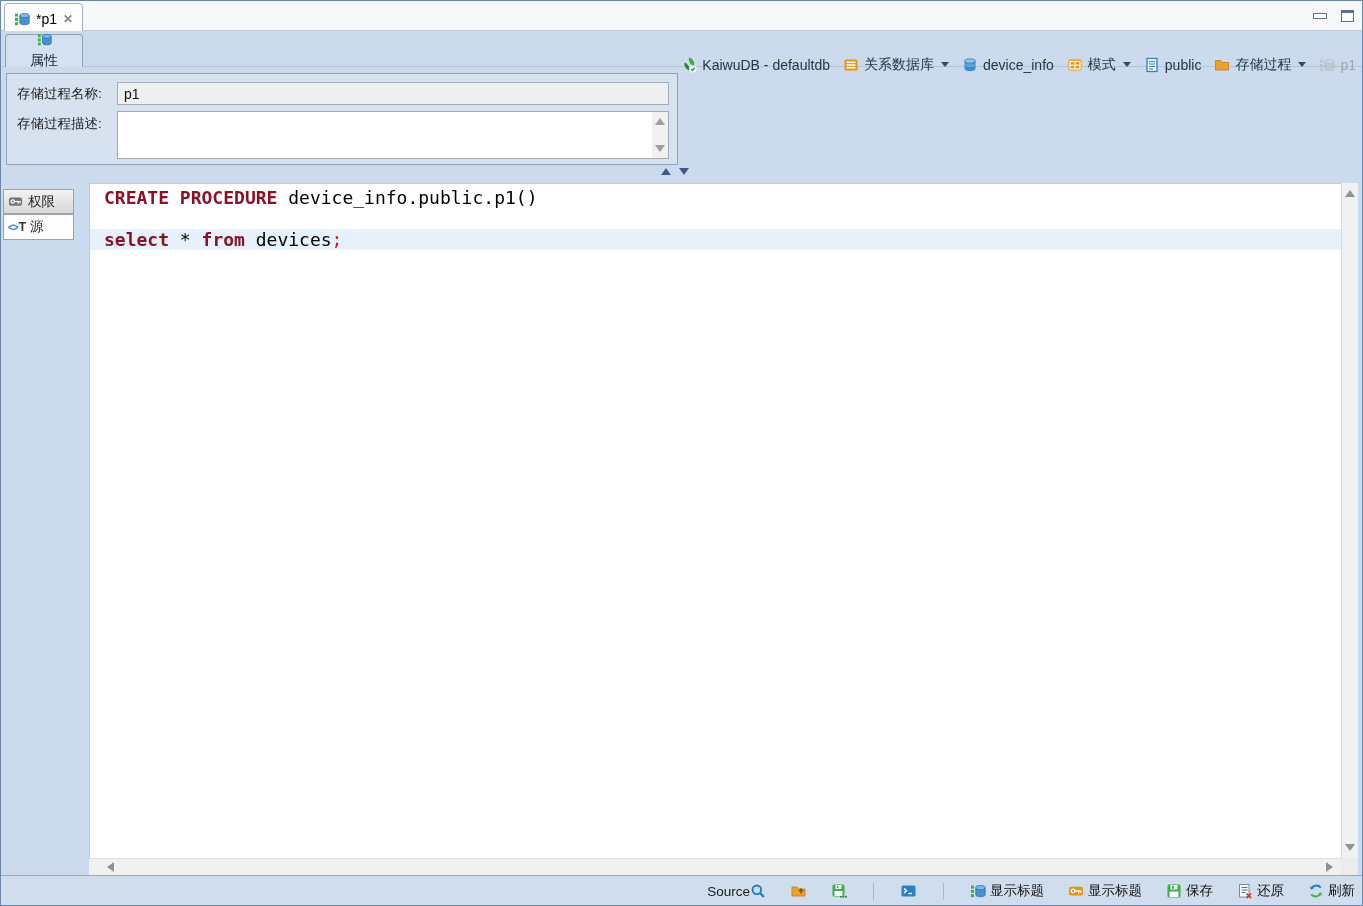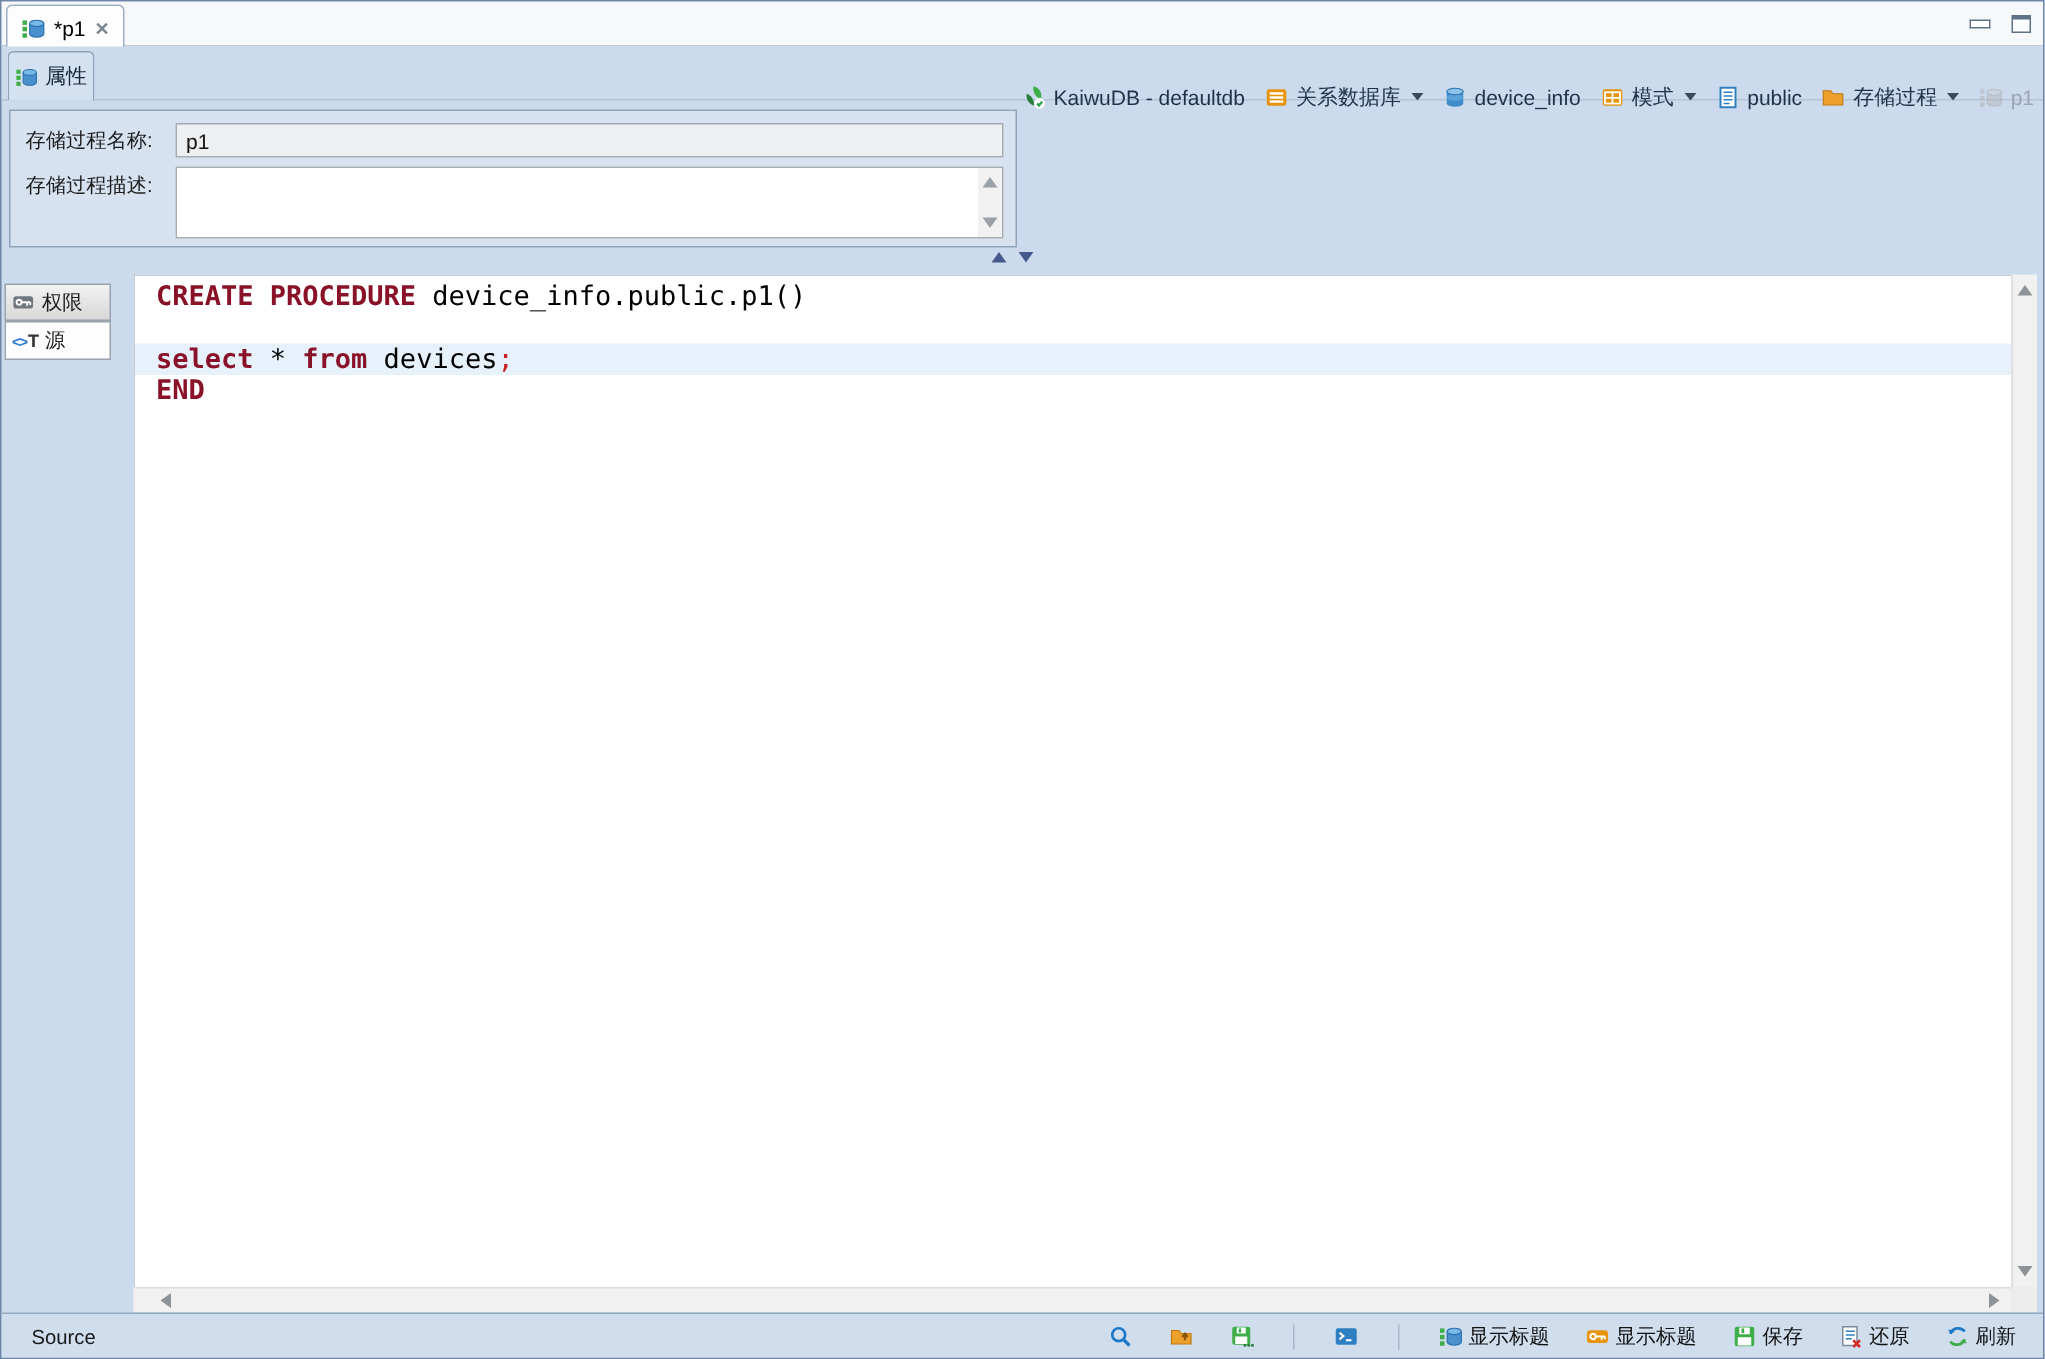--- a/index.html
+++ b/index.html
@@ -17,24 +17,24 @@
     display:flex; align-items:center; gap:6px; padding:15px 9px;
     background:#fdfdfe; border:1px solid #9daec3; border-radius:4px 4px 0 0; }
   .editor-tab .title { font-size:14px; color:#000; }
   .close-x { font-size:12px; color:#7d8794; font-weight:bold; cursor:default; line-height:1; }
   .win-btns { position:absolute; right:10px; top:0; height:30px; display:flex; gap:14px; align-items:center; }
   .icon-min { width:14px; height:6px; border:1px solid #5f718a; background:#fcfdfe; }
   .icon-max { width:13px; height:12px; border:1px solid #5f718a; border-top:3px solid #5f718a; background:#fcfdfe; }
   
   .toolbar-row { position:absolute; left:0; top:30px; width:1363px; height:36px;
     background:#cbdbed; border-bottom:1px solid #b3c4d6; }
-  .props-tab { position:absolute; left:4px; top:3px; height:33px; width:58px;
+  .props-tab { position:absolute; left:4px; top:3px; height:33px; width:78px;
     display:flex; align-items:center; justify-content:center; gap:5px;
     background:#d4e1f0; border:1px solid #8fa3b8; border-bottom:none; border-radius:4px 4px 0 0;
-    font-size:14px; color:#16283c; }
+    font-size:14px; color:#16283c;flex-direction:column; }
   .breadcrumb { position:absolute; right:8px; top:0; height:36px;
     display:flex; align-items:center; gap:13px; }
   .bc-item { display:flex; align-items:center; gap:5px; font-size:14px; color:#1e3348; cursor:default;margin-top:31px; }
   .bc-item.disabled { color:#9aa5b1; }
   .bc-item.disabled svg { opacity:.45; filter:grayscale(1); }
   .dd-arrow { width:0; height:0; border-left:4px solid transparent; border-right:4px solid transparent;
     border-top:5px solid #3a4a5a; margin-left:2px; }
   
   .form-panel { position:absolute; left:5px; top:72px; width:672px; height:92px;
     background:#d7e2f0; border:1px solid #8fa3b8; }
@@ -78,21 +78,21 @@
   .hscroll { position:absolute; left:88px; top:857px; width:1252px; height:17px;
     background:#f1f1f1; border-top:1px solid #dcdcdc; }
   .hscroll .lt { position:absolute; left:18px; top:3px; width:0; height:0;
     border-top:5px solid transparent; border-bottom:5px solid transparent; border-right:7px solid #8e9399; }
   .hscroll .rt { position:absolute; right:8px; top:3px; width:0; height:0;
     border-top:5px solid transparent; border-bottom:5px solid transparent; border-left:7px solid #8e9399; }
   .scroll-corner { position:absolute; left:1340px; top:857px; width:17px; height:17px; background:#ececec; }
   
   .status-bar { position:absolute; left:0; top:874px; width:1363px; height:31px;
     background:#cfdded; border-top:1px solid #93a9c0;
-    display:flex; align-items:center; justify-content:space-between; padding:0 20px; }
+    display:flex; align-items:center; justify-content:flex-end; padding:0 9px; }
   .status-left { font-size:13.5px; color:#1a1a1a; }
   .status-right { display:flex; align-items:center; gap:24px; }
   .sbtn { display:flex; align-items:center; gap:4px; font-size:13.5px; color:#111; cursor:default; }
   .vsep { width:1px; height:17px; background:#a7b8cb; margin:0 2px; }
   svg { display:block; }
 </style>
 </head>
 <body>
 
 <div class="tab-row">
@@ -245,21 +245,20 @@
     <span>源</span>
   </div>
 </div>
 
 <div class="editor">
   <div style="height:3px"></div>
   <div>
       <div class="code-line"><span class="seg-keyword" style="color: rgb(138, 18, 40);">CREATE PROCEDURE</span><span class="seg-plain" style="color: rgb(0, 0, 0);"> device_info.public.p1()</span></div>
       <div class="code-line">&nbsp;</div>
       <div class="code-line" style="background: rgb(231, 241, 252);"><span class="seg-keyword" style="color: rgb(138, 18, 40);">select</span><span class="seg-plain" style="color: rgb(0, 0, 0);"> * </span><span class="seg-keyword" style="color: rgb(138, 18, 40);">from</span><span class="seg-plain" style="color: rgb(0, 0, 0);"> devices</span><span class="seg-punctuation" style="color: rgb(204, 32, 32);">;</span></div>
-      <div class="code-line"><span class="seg-keyword" style="color: rgb(138, 18, 40);">END</span></div>
     </div>
 </div>
 <div class="vscroll">
   <div class="up"></div>
   <div class="dn"></div>
 </div>
 <div class="hscroll">
   <div class="lt"></div>
   <div class="rt"></div>
 </div>

